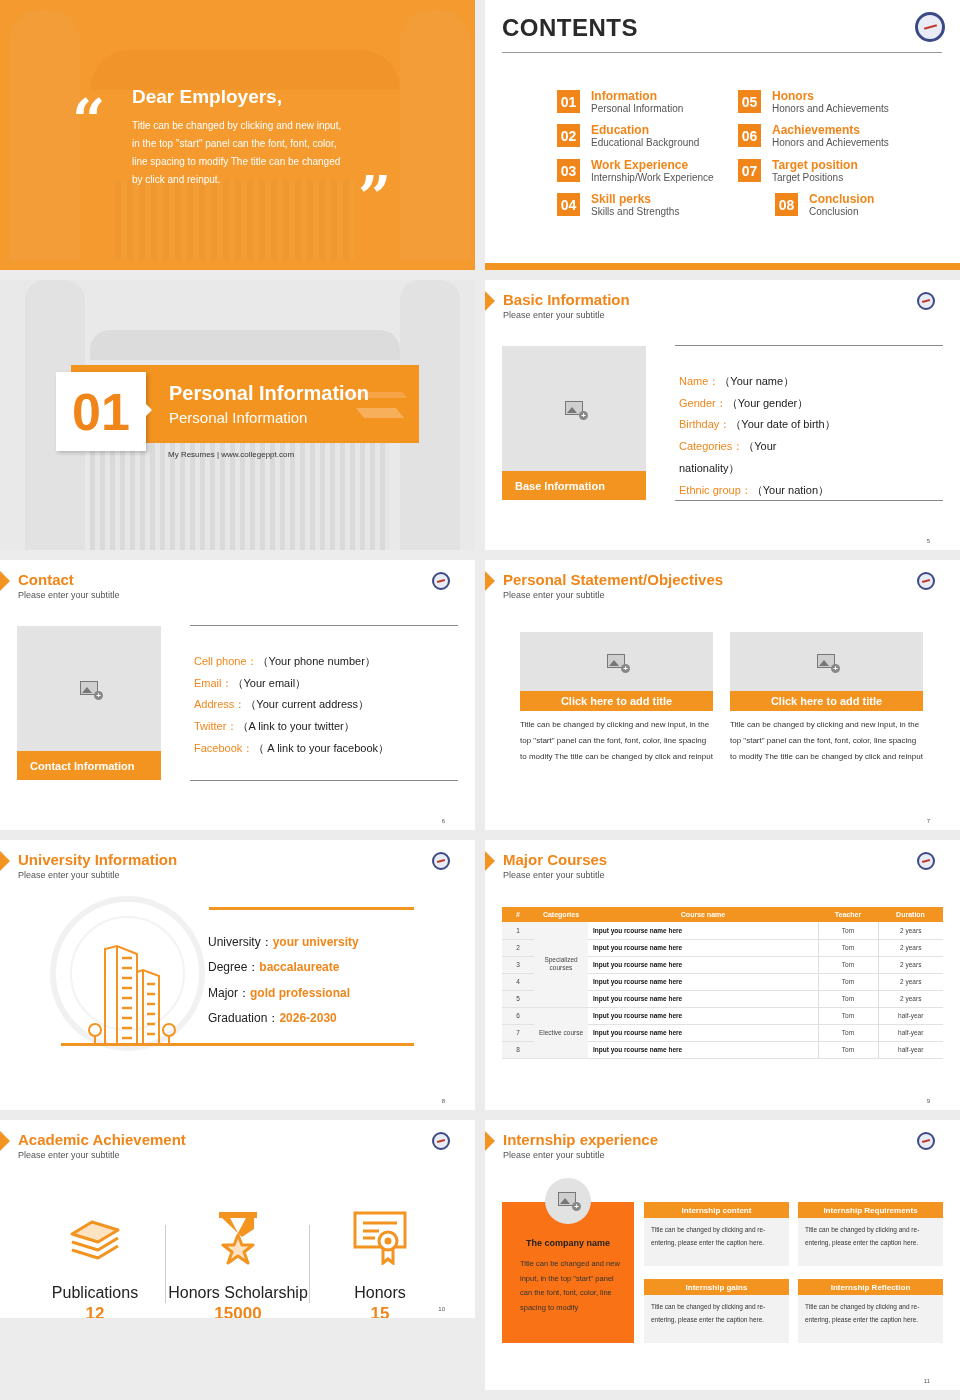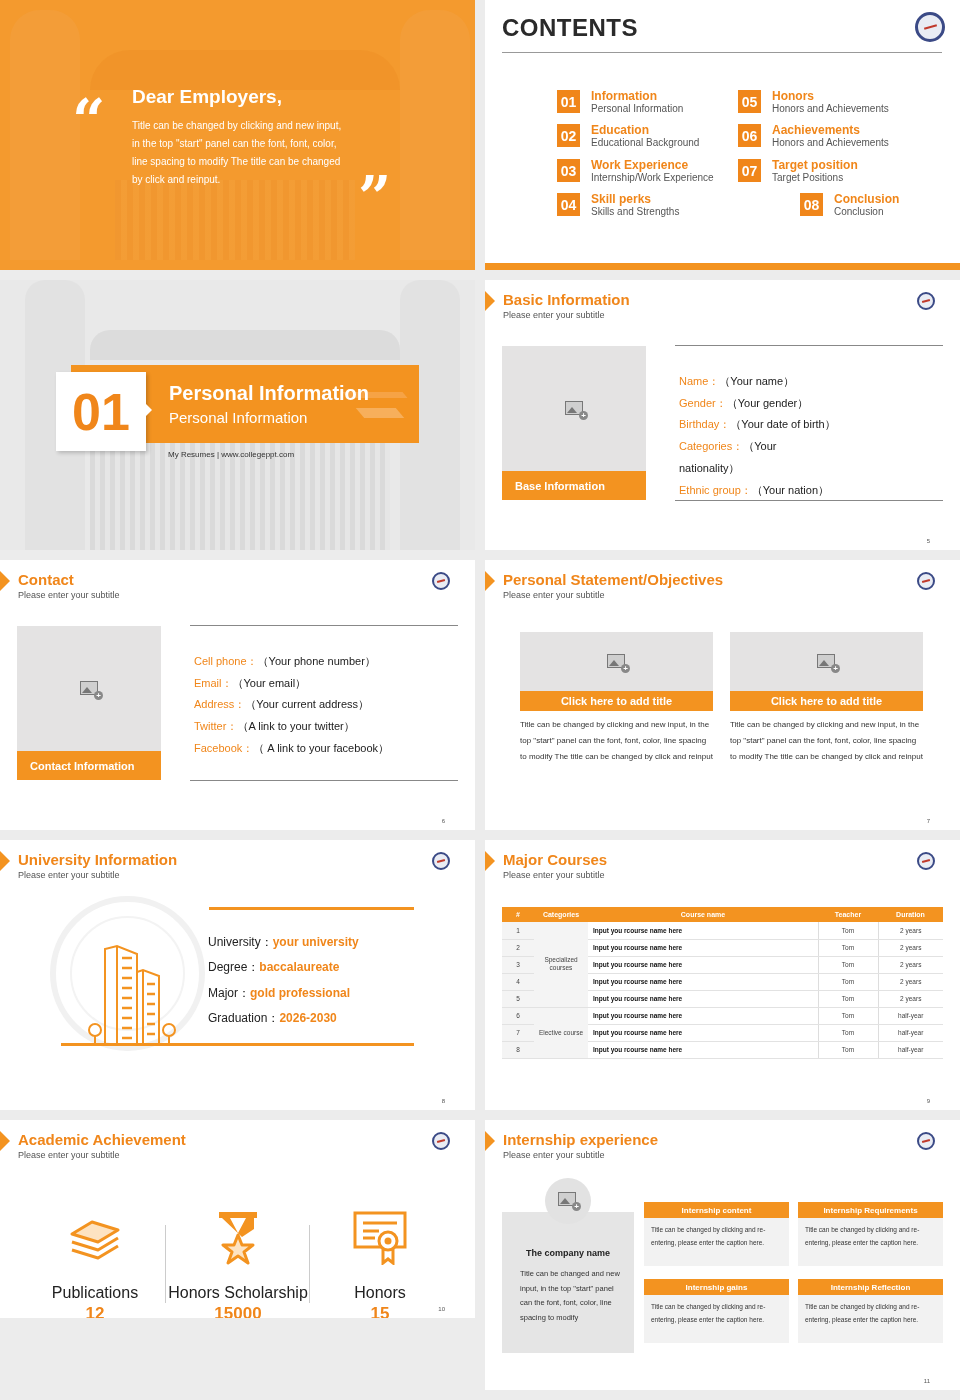--- a/index.html
+++ b/index.html
@@ -97,21 +97,21 @@
   .courses td.tch { width: 60px; border-right: 1px solid #ddd; }
 
   
   .ach { position: absolute; top: 88px; width: 140px; text-align: center; }
   .ach .icon-wrap { height: 60px; display: flex; align-items: center; justify-content: center; }
   .ach .lbl { font-size: 16px; color: #222; margin-top: 16px; }
   .ach .val { font-size: 17px; font-weight: bold; color: #f0861a; margin-top: 2px; }
   .ach-div { position: absolute; top: 105px; width: 1px; height: 78px; background: #ccc; }
 
   
-  .int-left { position: absolute; left: 17px; top: 92px; width: 132px; height: 141px; background: #e5e5e5; }
+  .int-left { position: absolute; left: 17px; top: 82px; width: 132px; height: 141px; background: #f97316; }
   .int-circle { position: absolute; left: 60px; top: 58px; width: 46px; height: 46px; border-radius: 50%; background: #e2e2e2; }
   .int-left .cn { position: absolute; top: 36px; width: 132px; text-align: center; font-size: 9px; font-weight: bold; color: #222; }
   .int-left .tx { position: absolute; left: 18px; top: 55px; width: 100px; font-size: 7.5px; line-height: 14.5px; color: #333; }
   .int-box { position: absolute; width: 145px; height: 64px; background: #f2f2f2; }
   .int-box .h { height: 16px; background: #f39320; color: #fff; font-size: 8px; font-weight: bold; display: flex; align-items: center; justify-content: center; }
   .int-box .b { font-size: 6.5px; line-height: 13px; color: #333; padding: 5px 7px; }
 </style>
 </head>
 <body>
 
@@ -173,21 +173,21 @@
         <div class="st">Honors and Achievements</div>
       </div>
   </div>
   <div class="toc-item" style="left:253px; top:159px;">
     <div class="toc-num">07</div>
     <div class="toc-text">
         <div class="t">Target position</div>
         <div class="st">Target Positions</div>
       </div>
   </div>
-  <div class="toc-item" style="left:267px; top:193px;padding-left:48px;">
+  <div class="toc-item" style="left:242px; top:193px;padding-left:48px;">
     <div class="toc-num">08</div>
     <div class="toc-text">
         <div class="t">Conclusion</div>
         <div class="st">Conclusion</div>
       </div>
   </div>
   <div class="bottom-bar"></div>
 </div>
 
 <div class="slide s3">

